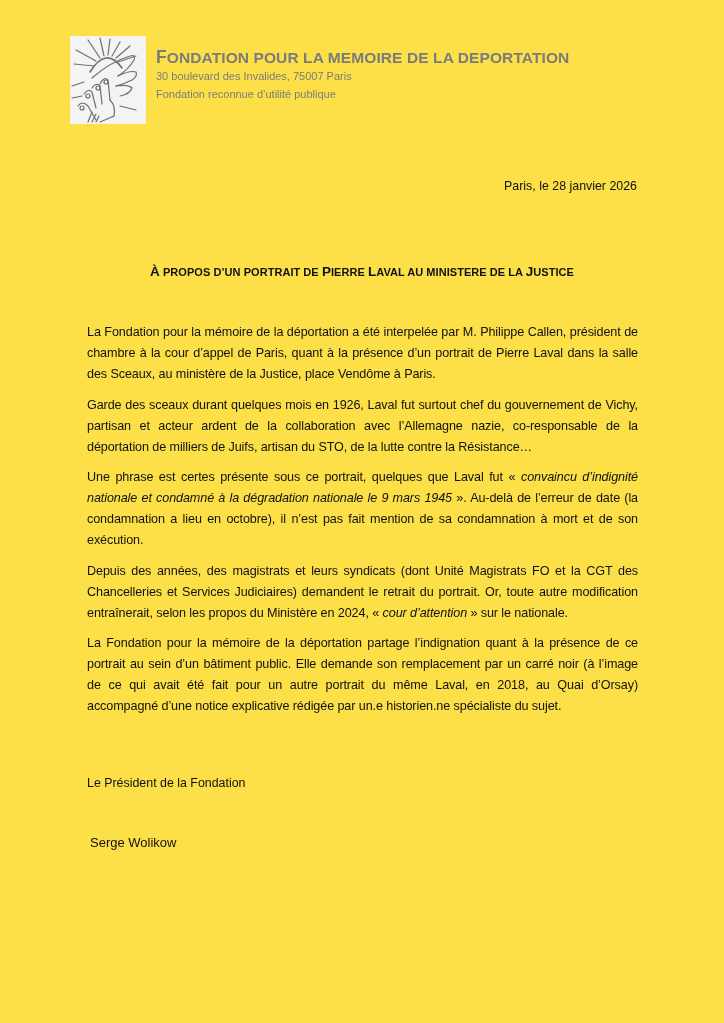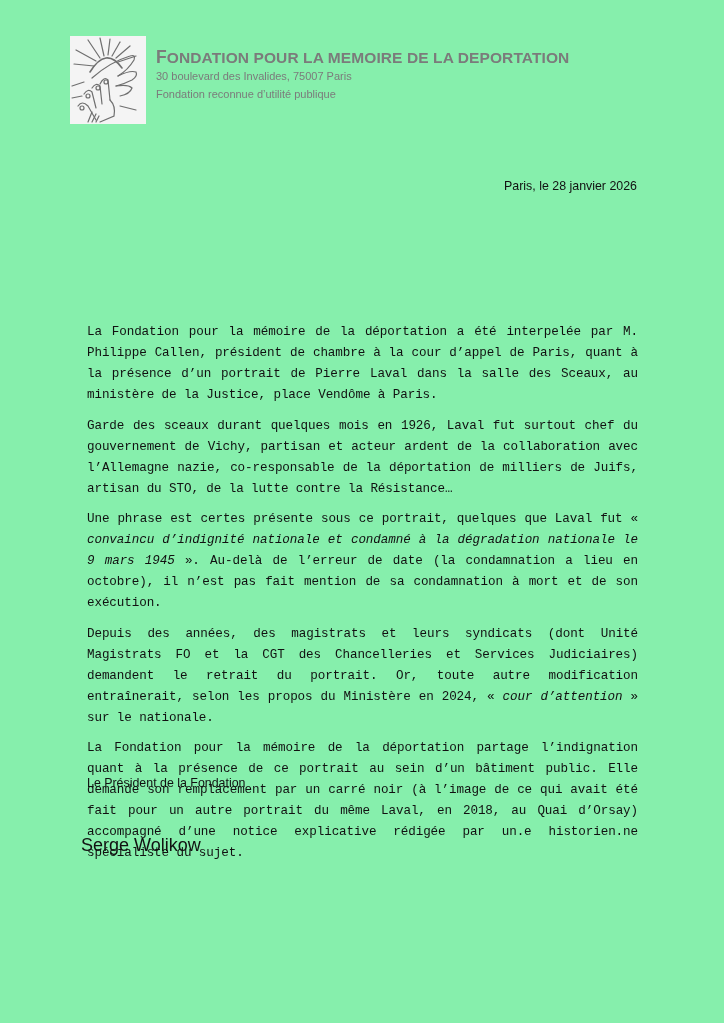--- a/index.html
+++ b/index.html
@@ -1,38 +1,38 @@
 <!DOCTYPE html>
 <html><head>
 <meta charset="utf-8">
 <style>
   html, body { margin: 0; padding: 0; background: #ffffff; }
   body { width: 724px; height: 1023px; position: relative; overflow: hidden;
          font-family: "Liberation Sans", sans-serif; color: #111111; }
-  .page { position: absolute; left: 0; top: 0; width: 724px; height: 1023px; background: #86efac; }
+  .page { position: absolute; left: 0; top: 0; width: 724px; height: 1023px; background: #fde047; }
 
   .letterhead { position: absolute; left: 70px; top: 36px; width: 560px; height: 92px; }
   .logo { position: absolute; left: 0; top: 0; width: 76px; height: 88px; }
   .org { position: absolute; left: 86px; top: 12px; color: #7b7b7b; }
   .org-name { font-size: 15.5px; font-weight: bold; letter-spacing: 0.1px; line-height: 18px; white-space: nowrap; }
   .org-name .cap { font-size: 17.5px; }
   .org-line { font-size: 11px; line-height: 18.2px; white-space: nowrap; }
 
   .date { position: absolute; right: 87px; top: 178px; font-size: 12.4px; line-height: 16px; white-space: nowrap; margin-left: 48px; }
 
   .title { position: absolute; left: 0; width: 724px; top: 264px; text-align: center;
            font-size: 11px; font-weight: bold; line-height: 16px; white-space: nowrap; letter-spacing: 0.05px; }
   .title .cap { font-size: 13.5px; }
 
   .body { position: absolute; left: 87px; top: 322px; width: 551px; }
-  .para { margin: 0 0 9.5px 0; font-size: 12.6px; line-height: 21px; text-align: justify; letter-spacing: -0.1px; font-family: Liberation Mono, monospace; }
+  .para { margin: 0 0 9.5px 0; font-size: 12.6px; line-height: 21px; text-align: justify; letter-spacing: -0.1px; }
   .para em { font-style: italic; }
 
   .signoff { position: absolute; left: 87px; top: 776px; font-size: 12.4px; font-weight: normal; white-space: nowrap; text-align: center; }
-  .signature { position: absolute; left: 81px; top: 835px; font-size: 18px; white-space: nowrap; }
+  .signature { position: absolute; left: 90px; top: 835px; font-size: 13px; white-space: nowrap; }
 </style>
 </head>
 <body>
 
 <div class="page">
 
   <div class="letterhead">
     <svg class="logo" viewBox="0 0 76 88" xmlns="http://www.w3.org/2000/svg">
       <rect x="0" y="0" width="76" height="88" fill="#f4f4f4"></rect>
       <g stroke="#6f6f6f" stroke-width="1.2" fill="none" stroke-linecap="round">
@@ -72,20 +72,21 @@
     </svg>
     <div class="org">
       <div class="org-name"><span class="cap">F</span><span>ONDATION POUR LA MEMOIRE DE LA DEPORTATION</span></div>
       <div class="org-line">30 boulevard des Invalides, 75007 Paris</div>
       <div class="org-line">Fondation reconnue d’utilité publique</div>
     </div>
   </div>
 
   <div class="date">Paris, le 28 janvier 2026</div>
 
+  <div class="title"><span class="cap">À</span><span> PROPOS D’UN PORTRAIT DE </span><span class="cap">P</span><span>IERRE </span><span class="cap">L</span><span>AVAL AU MINISTERE DE LA </span><span class="cap">J</span><span>USTICE</span></div>
 
   <div class="body">
     <p class="para">La Fondation pour la mémoire de la déportation a été interpelée par M. Philippe Callen, président de chambre à la cour d’appel de Paris, quant à la présence d’un portrait de Pierre Laval dans la salle des Sceaux, au ministère de la Justice, place Vendôme à Paris.</p>
     <p class="para">Garde des sceaux durant quelques mois en 1926, Laval fut surtout chef du gouvernement de Vichy, partisan et acteur ardent de la collaboration avec l’Allemagne nazie, co-responsable de la déportation de milliers de Juifs, artisan du STO, de la lutte contre la Résistance…</p>
     <p class="para"><span>Une phrase est certes présente sous ce portrait, quelques que Laval fut « </span><em>convaincu d’indignité nationale et condamné à la dégradation nationale le 9 mars 1945</em><span> ». Au-delà de l’erreur de date (la condamnation a lieu en octobre), il n’est pas fait mention de sa condamnation à mort et de son exécution.</span></p>
     <p class="para"><span>Depuis des années, des magistrats et leurs syndicats (dont Unité Magistrats FO et la CGT des Chancelleries et Services Judiciaires) demandent le retrait du portrait. Or, toute autre modification entraînerait, selon les propos du Ministère en 2024, « </span><em>cour d’attention</em><span> » sur le nationale.</span></p>
     <p class="para">La Fondation pour la mémoire de la déportation partage l’indignation quant à la présence de ce portrait au sein d’un bâtiment public. Elle demande son remplacement par un carré noir (à l’image de ce qui avait été fait pour un autre portrait du même Laval, en 2018, au Quai d’Orsay) accompagné d’une notice explicative rédigée par un.e historien.ne spécialiste du sujet.</p>
   </div>
 
   <div class="signoff">Le Président de la Fondation</div>

